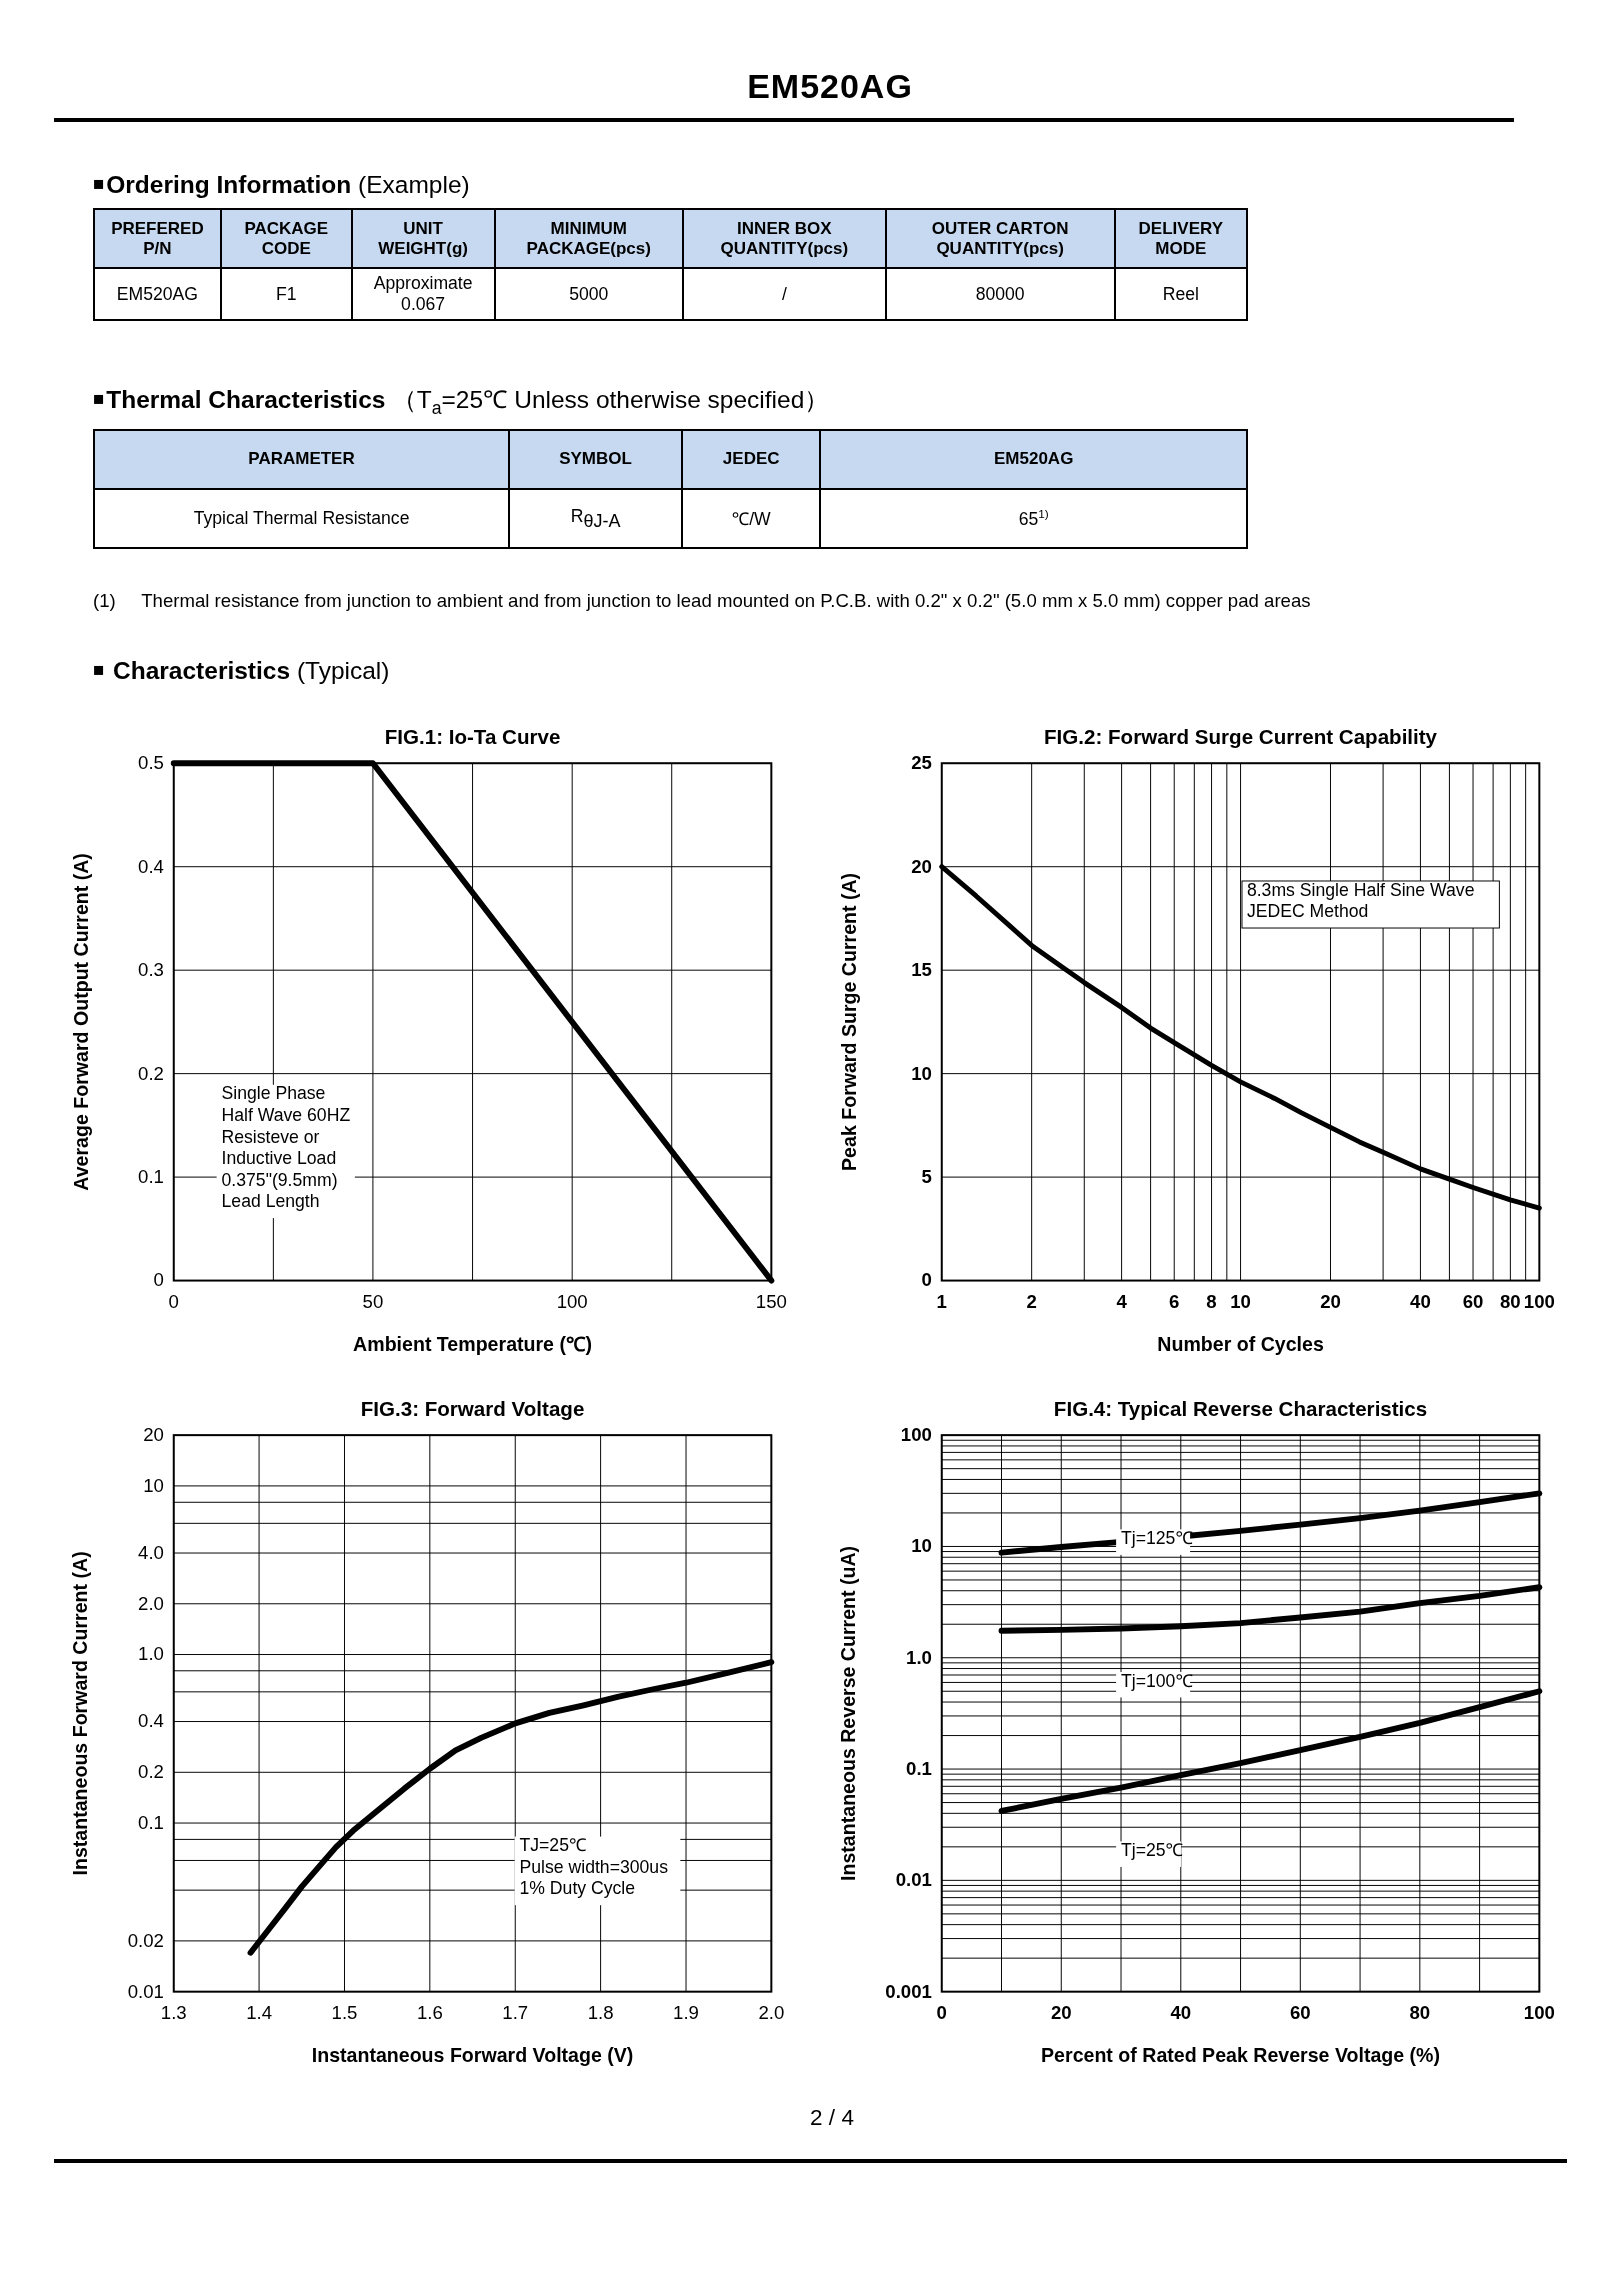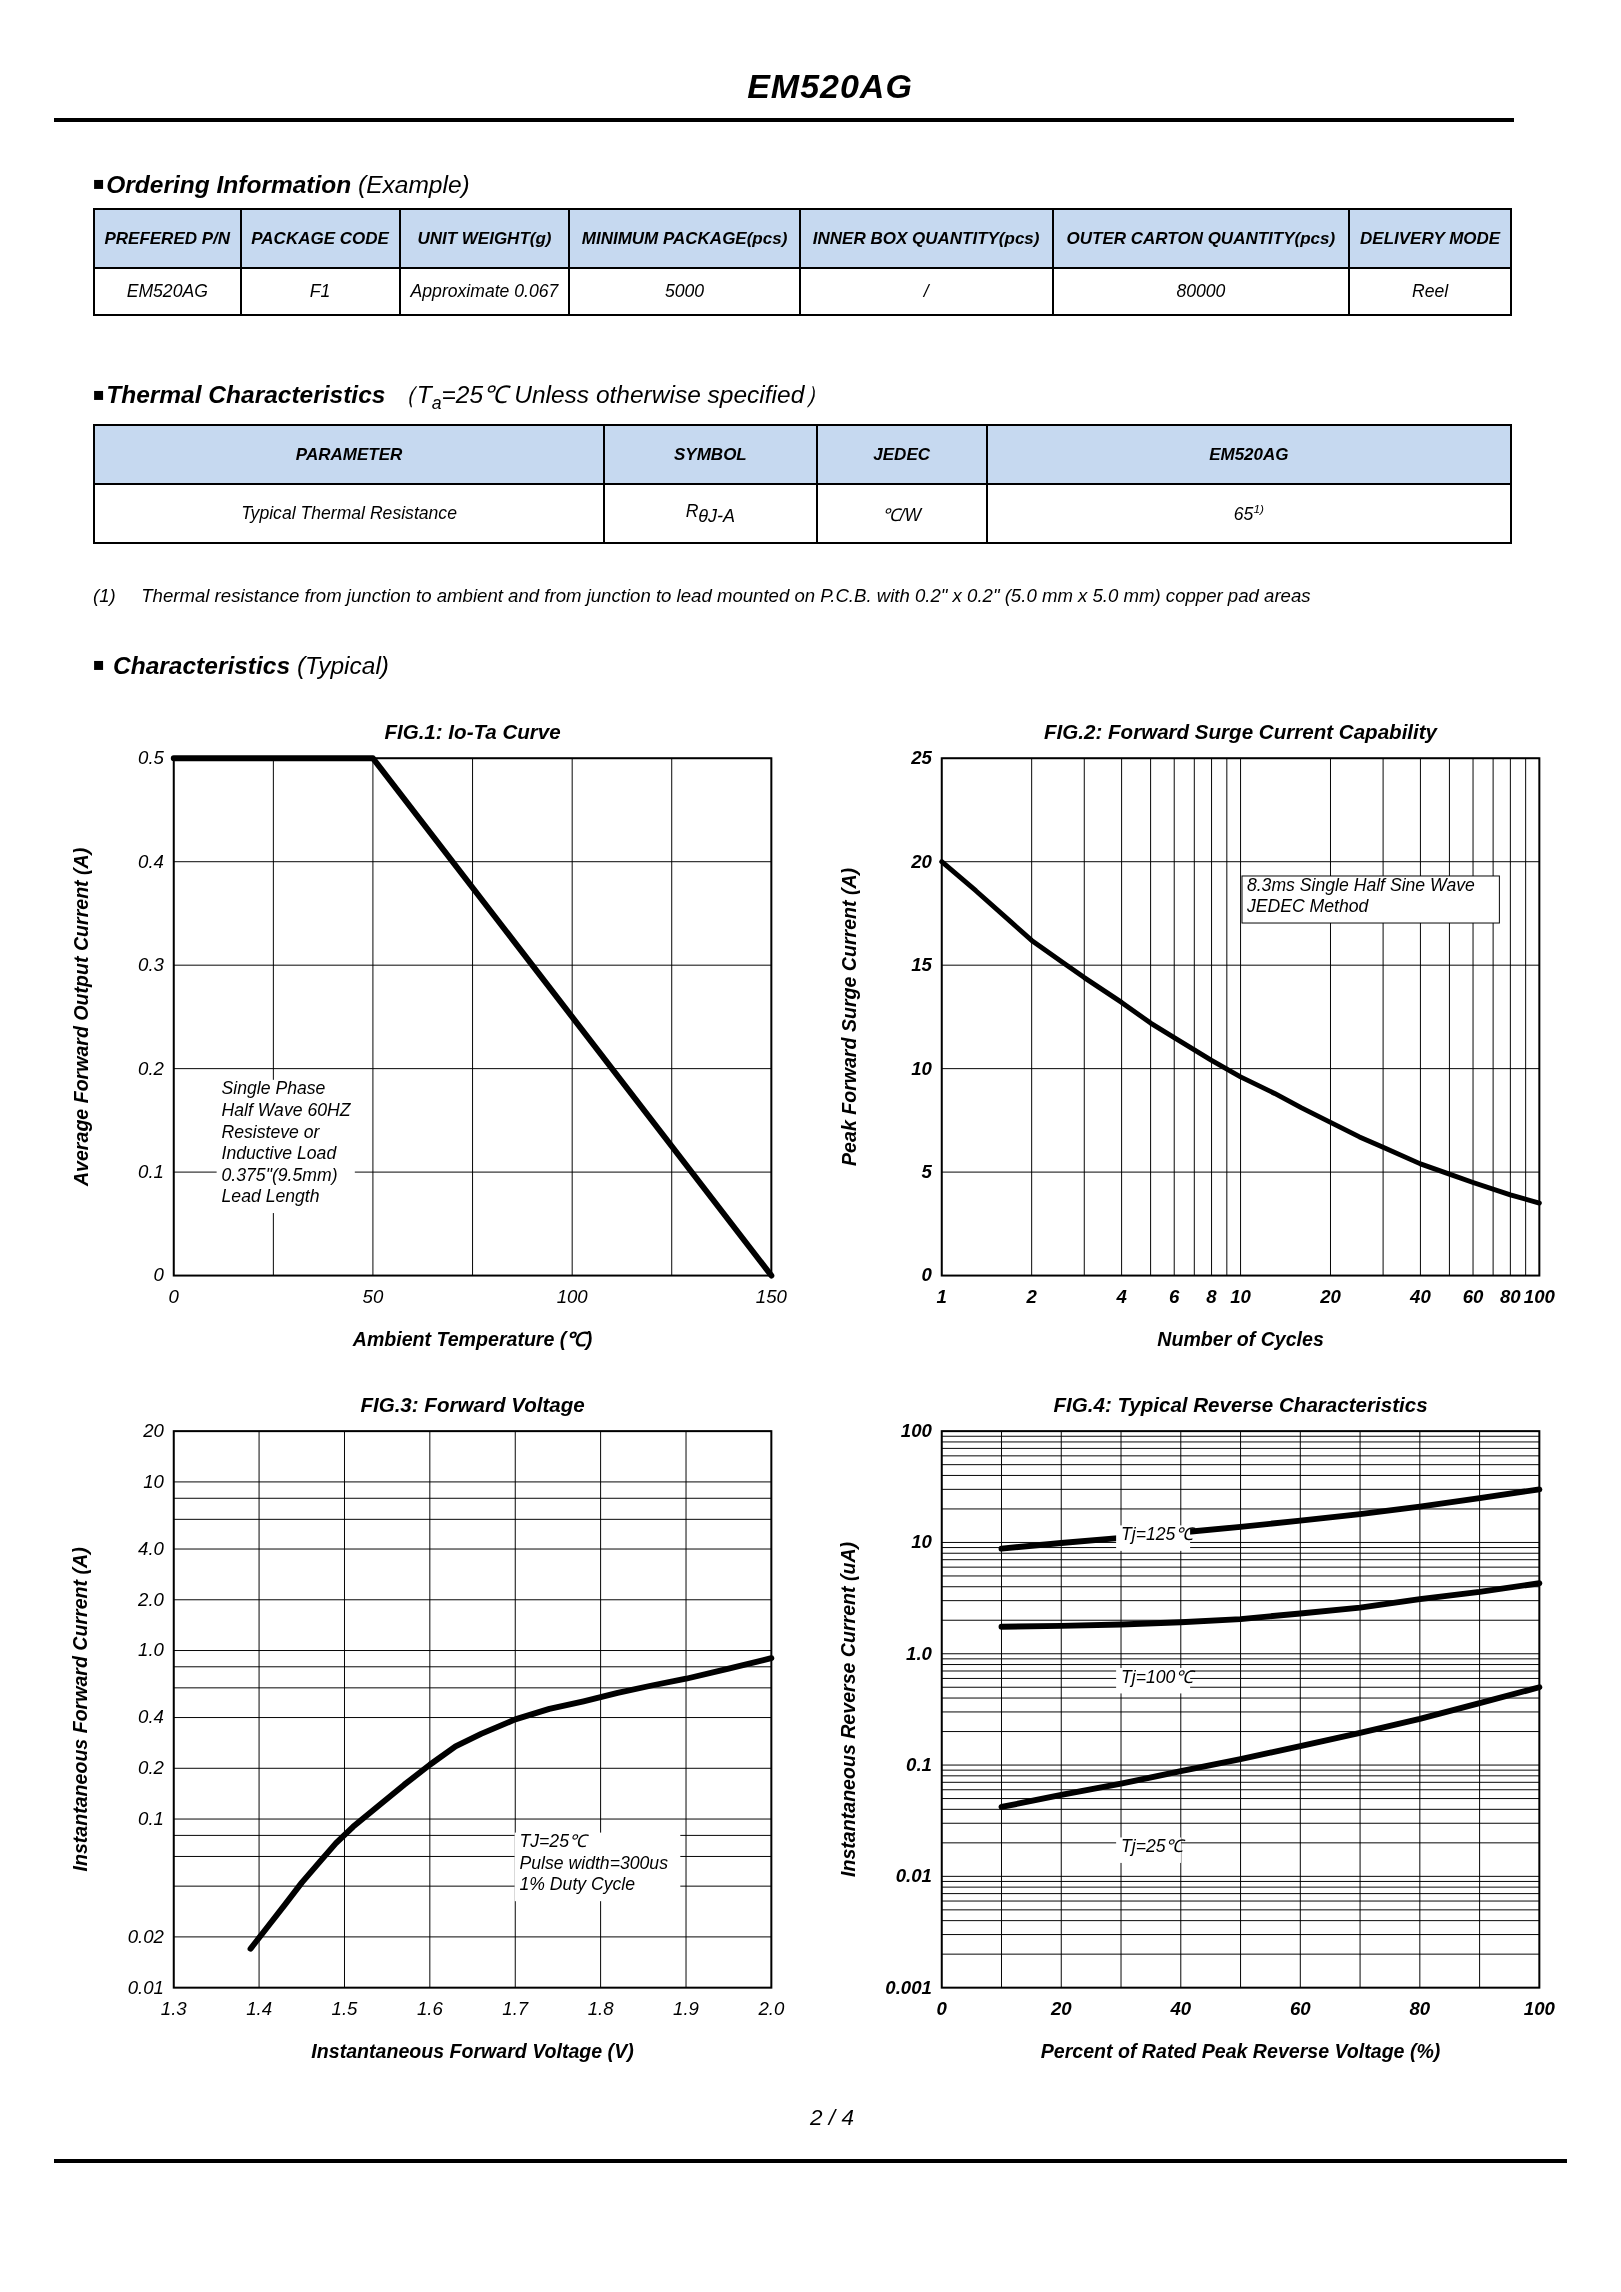--- a/index.html
+++ b/index.html
@@ -3,30 +3,29 @@
 <meta charset="utf-8">
 <style>
   * { box-sizing: border-box; margin: 0; padding: 0; }
   html,body { background:#ffffff; }
   .page {
     position: relative;
     width: 1621px; height: 2293px;
     background: #ffffff; color: #000;
     font-family: "Liberation Sans", sans-serif;
     overflow: hidden;
-    font-style: italic;
   }
   .content { margin: 0 54px 0 93px; }
   .page-title { text-align: center; font-size: 34px; font-weight: bold; padding-top: 67px; letter-spacing: 1px; }
   .title-rule { height: 3.9px; background: #000; margin: 11.8px 0 0 -39px; width: 1460px; }
   .sec-heading { font-size: 24.5px; font-weight: bold; margin-top: 49px; }
   .sec-heading .bullet { font-size: 18.6px; vertical-align: 2.9px; margin-right: 2px; }
   .sec-heading .light { font-weight: normal; }
   .sec-heading sub { font-size: 0.72em; }
-  .dtable { border-collapse: collapse; width: 1419px; margin-top: 9.8px; }
+  .dtable { border-collapse: collapse; width: 1155px; margin-top: 9.8px; }
   .dtable th, .dtable td { border: 2px solid #000; text-align: center; vertical-align: middle; }
   .dtable th { background: #c6d9f0; font-weight: bold; font-size: 17px; height: 59px; padding: 3.9px 5.9px; border-bottom: 2.9px solid #000; }
   .dtable td { font-size: 17.6px; height: 47px; padding: 3.9px 5.9px; background: #fff; }
   .thermal-table td { height: 59px; }
   .thermal-table td sub { font-size: 18px; }
   .thermal-table td sup { font-size: 11.8px; }
   .note-block { margin-top: 41px; font-size: 18.6px; }
   .note-line2 { margin-top: 5.9px; }
   .note-num { margin-right: 25.5px; }
   .charts { display: grid; grid-template-columns: 725px 725px; column-gap: 43px; row-gap: 25.5px; margin: 33px 0 0 -29px; }

